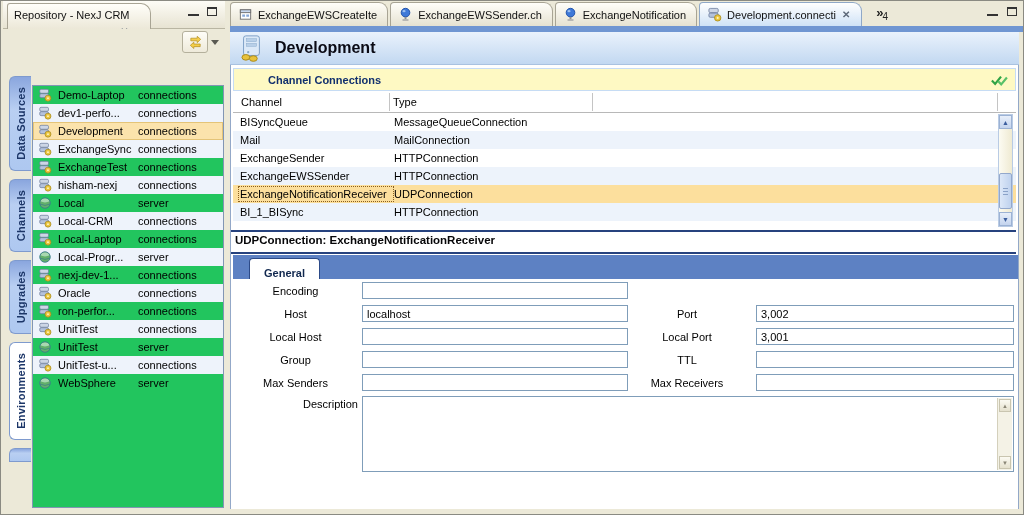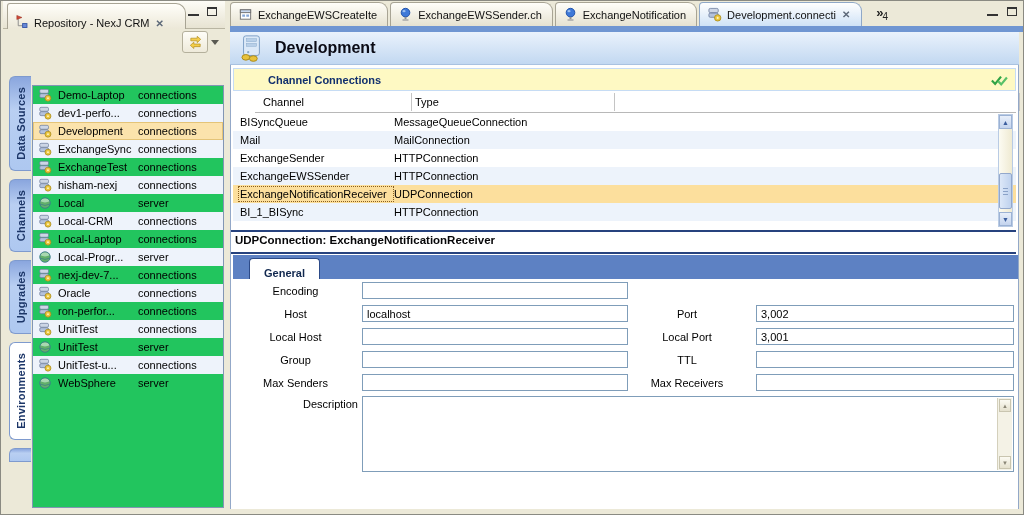--- a/index.html
+++ b/index.html
@@ -7,21 +7,21 @@
   body { font-family:"Liberation Sans", sans-serif; font-size:11px; color:#000; }
   .screen { position:relative; width:1024px; height:515px; background:#ece9d8; overflow:hidden;
             border:1px solid #8a8a82; }
 
   
   .lp-tabrow { position:absolute; left:2px; top:0; width:222px; height:28px;
                background:linear-gradient(#fdfcf6,#e7e3d2); border-bottom:1px solid #b9b5a2; }
   .lp-tab { position:absolute; left:4px; top:2px; height:26px; padding:0 20px 0 6px;
             display:flex; align-items:flex-end; gap:5px;
             background:linear-gradient(#fffef9,#ece8d8); border:1px solid #a8a494; border-bottom:none;
-            border-radius:3px 10px 0 0; }
+            border-radius:3px 10px 0 0;flex-direction:column; }
   .lp-tab-label { font-size:11px; color:#111; white-space:nowrap; }
   .x-glyph { color:#5c6878; font-weight:bold; font-size:10px; cursor:default; padding:0 1px; }
   .minmax { position:absolute; top:6px; display:flex; gap:8px; }
   .lp-tabrow .minmax { right:8px; }
   .btn-min { width:11px; height:9px; border-bottom:2px solid #333; }
   .btn-max { width:10px; height:9px; border:1px solid #333; border-top:2px solid #333; }
   .lp-toolbar { position:absolute; left:2px; top:28px; width:222px; height:26px; background:#ece9d8;
                 display:flex; justify-content:flex-end; align-items:center; padding-right:6px; gap:3px; }
   .tool-btn { width:26px; height:22px; border:1px solid #b4b09c; border-radius:3px;
               background:linear-gradient(#fefdf7,#eeeada); display:flex; align-items:center; justify-content:center; }
@@ -73,21 +73,21 @@
 
   .ed-body { position:absolute; left:229px; top:64px; width:789px; height:446px; background:#fff;
              border-left:1px solid #93a8c8; border-right:1px solid #93a8c8; border-bottom:1px solid #93a8c8; }
 
   .section-bar { position:absolute; left:2px; top:3px; width:783px; height:23px; background:#fef9c3;
                  border:1px solid #c6dcf4; display:flex; align-items:center;padding-left:28px; }
   .section-title { margin-left:6px; font-weight:bold; color:#12306e; }
   .check-ic { position:absolute; right:6px; top:4px; width:19px; height:14px; }
 
   .conn-table { position:absolute; left:2px; top:27px; width:783px; height:137px; background:#fff; }
-  .t-head { position:relative; height:21px; border-bottom:1px solid #b8b8b8; background:#fff;margin-left:22px; }
+  .t-head { position:relative; height:21px; border-bottom:1px solid #b8b8b8; background:#fff; }
   .t-head .h-channel { position:absolute; left:8px; top:4px; color:#000; }
   .t-head .h-type { position:absolute; left:160px; top:4px; color:#000; }
   .t-head .vline { position:absolute; top:1px; bottom:1px; width:1px; background:#c4c4c4; }
   .t-body { position:relative; }
   .t-row { height:18px; display:flex; align-items:center; cursor:default; }
   .t-row.alt { background:#edf3fb; }
   .t-row.selected { background:#fcdf9d; }
   .c-channel { width:152px; margin-left:7px; white-space:nowrap; overflow:hidden; flex:none; }
   .t-row.selected .c-channel { outline:1px dotted #8a5f1e; outline-offset:1px; }
   .c-type { margin-left:2px; white-space:nowrap; }
@@ -295,21 +295,21 @@
     <svg class="ic16">
           <use href="#i-server"></use>
         </svg>
     <span class="rname">Local-Progr...</span>
     <span class="rtype">server</span>
   </div>
       <div class="repo-row">
     <svg class="ic16">
           <use href="#i-connections"></use>
         </svg>
-    <span class="rname">nexj-dev-7...</span>
+    <span class="rname">nexj-dev-1...</span>
     <span class="rtype">connections</span>
   </div>
       <div class="repo-row alt">
     <svg class="ic16">
           <use href="#i-connections"></use>
         </svg>
     <span class="rname">Oracle</span>
     <span class="rtype">connections</span>
   </div>
       <div class="repo-row">

